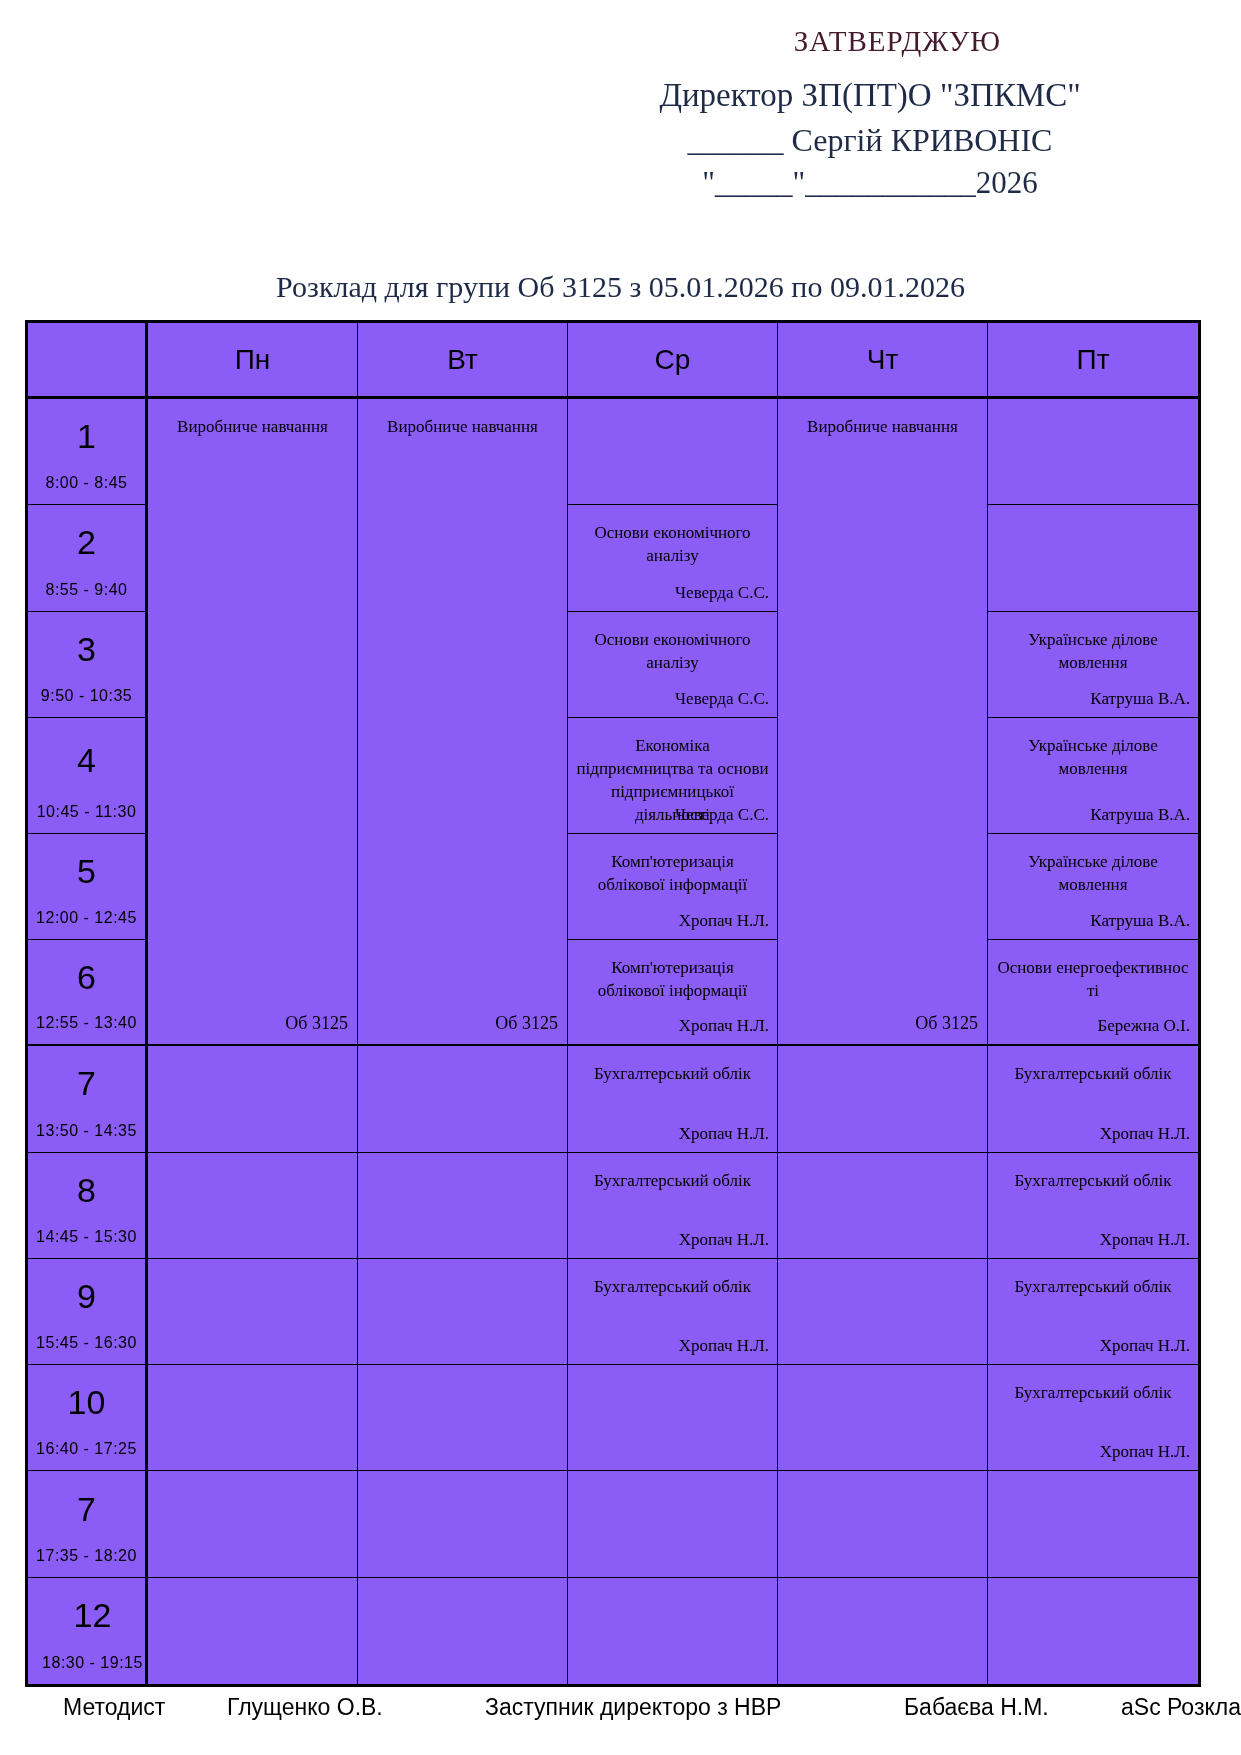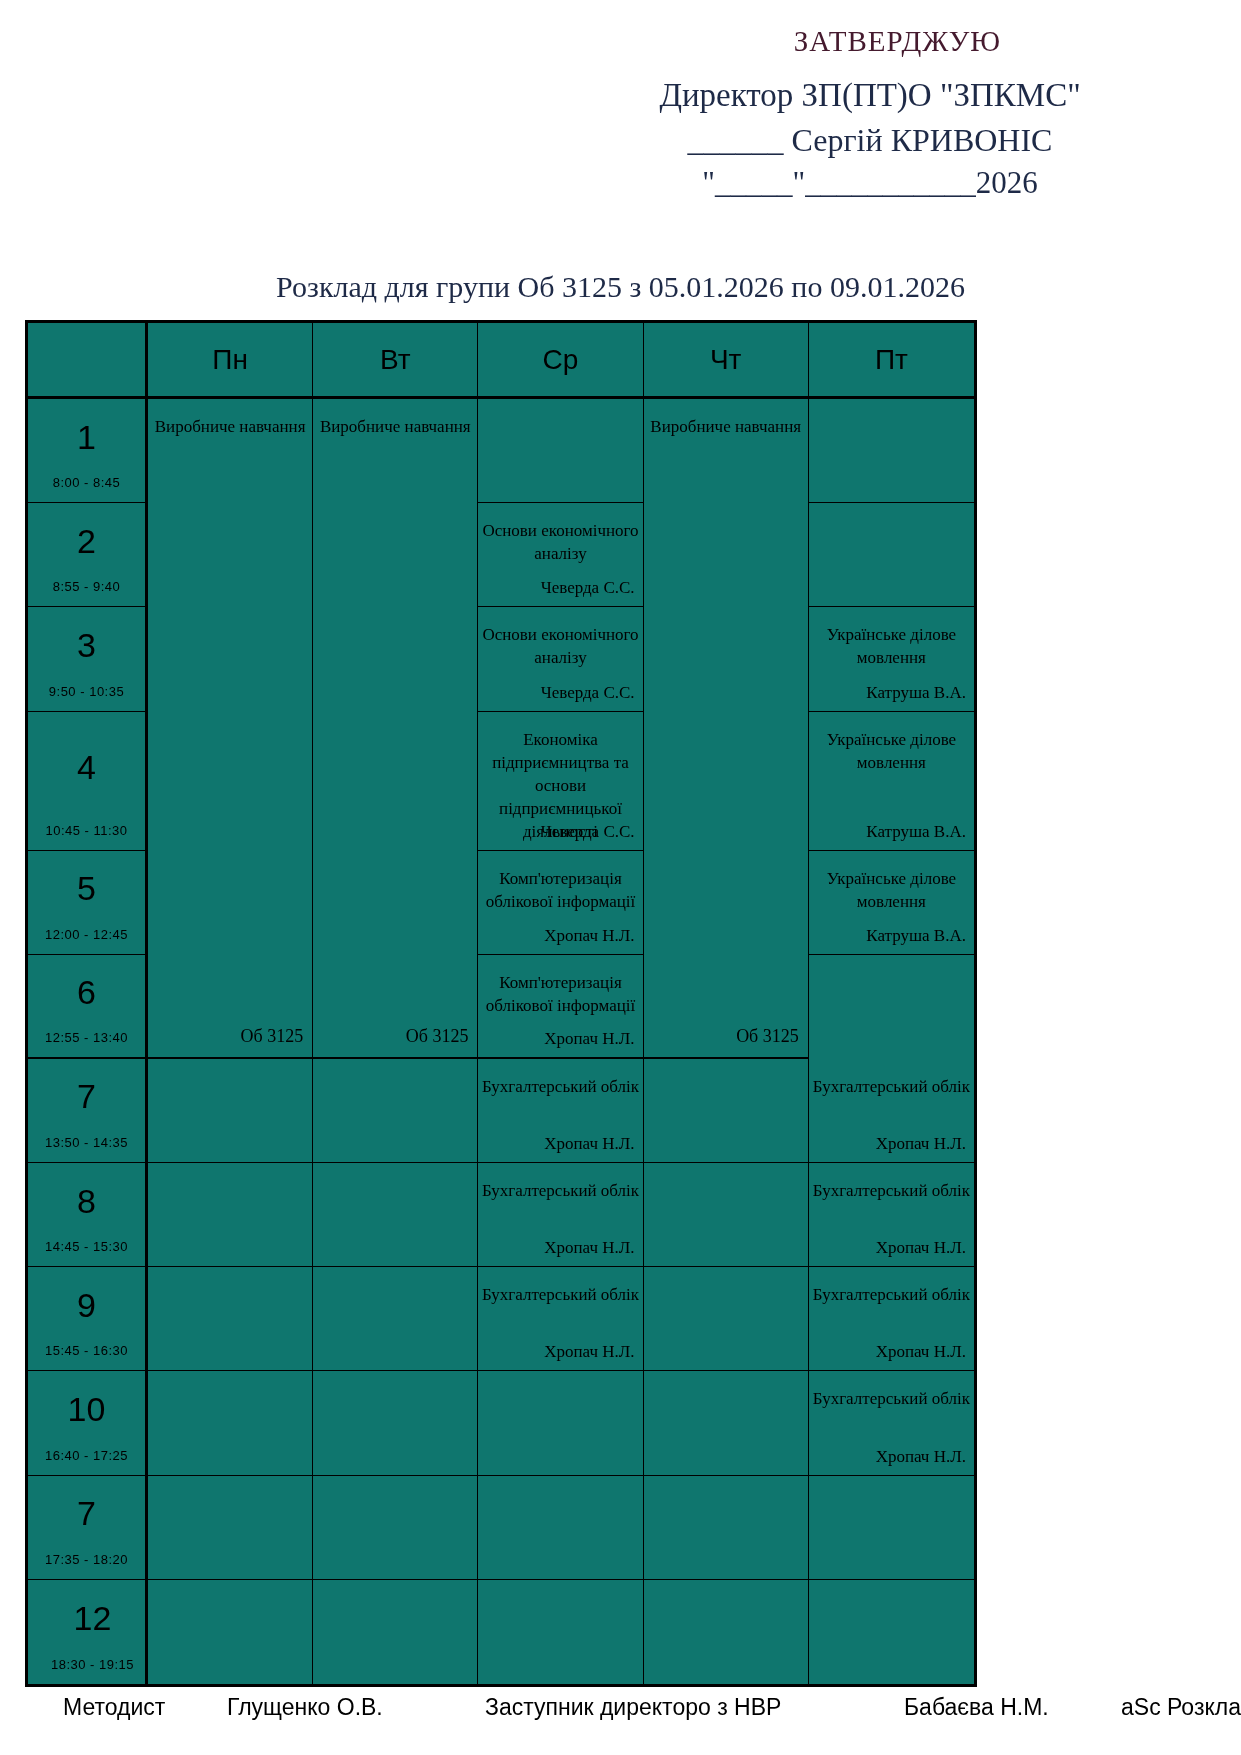--- a/index.html
+++ b/index.html
@@ -14,37 +14,37 @@
                 letter-spacing:1px;}
   .director-line{font-size:33px;line-height:46px;margin-top:12px;}
   .name-line{font-size:32px;line-height:44px;}
   .date-line{font-size:31px;line-height:42px;}
 
   
   .title{position:absolute;left:0;top:270px;width:1241px;text-align:center;
          color:#1e2a47;font-size:30px;}
 
   
-  .table{position:absolute;left:25px;top:320px;width:952px;height:1367px;
+  .table{position:absolute;left:25px;top:320px;width:1176px;height:1367px;
          border:3px solid #000;box-sizing:border-box;display:grid;
          grid-template-columns:120px repeat(5,1fr);
-         grid-template-rows:76px repeat(12,1fr);background:#0f766e;}
+         grid-template-rows:76px repeat(12,1fr);background:#8b5cf6;}
   .cell{border-right:1px solid #000;border-bottom:1px solid #000;
         box-sizing:border-box;position:relative;display:flex;flex-direction:column;
         overflow:visible;}
   .cell.col0{border-right:3px solid #000;}
   .cell.hdr{border-bottom:3px solid #000;align-items:center;justify-content:center;}
   .cell.r6{border-bottom:2px solid #000;}
   .cell.lastrow{border-bottom:none;}
   .cell.lastcol{border-right:none;}
 
   .day-label{font-family:"Liberation Sans",sans-serif;font-size:28px;}
   .pnum-wrap{flex:1;display:flex;align-items:center;justify-content:center;}
   .pnum{font-family:"Liberation Sans",sans-serif;font-size:34px;}
-  .ptime{font-family:"Liberation Sans",sans-serif;font-size:13px;
+  .ptime{font-family:"Liberation Sans",sans-serif;font-size:16px;
          text-align:center;padding-bottom:12px;letter-spacing:.5px;}
 
   .subject{text-align:center;padding:16px 2px 0;font-size:17px;line-height:23px;
            white-space:pre-line;}
   .teacher{margin-top:auto;text-align:right;padding:0 8px 8px 0;font-size:17px;}
   .teacher.overlap{margin-top:-21px;position:relative;z-index:2;background:transparent;}
   .group-label{margin-top:auto;text-align:right;padding:0 9px 10px 0;font-size:18px;}
 
   
   .footer-item{position:absolute;top:1694px;font-family:"Liberation Sans",sans-serif;
@@ -168,20 +168,25 @@
         <div class="pnum-wrap">
           <div class="pnum">6</div>
         </div>
         <div class="ptime">12:55 - 13:40</div>
       </div>
       <div class="cell  r6" style="grid-area: 7 / 4;">
         <div class="subject">Комп'ютеризація
 облікової інформації</div>
         <div class="teacher">Хропач Н.Л.</div>
       </div>
+      <div class="cell  r6 lastcol" style="grid-area: 7 / 6;">
+        <div class="subject">Основи енергоефективнос
+ті</div>
+        <div class="teacher">Бережна О.І.</div>
+      </div>
       <div class="cell col0" style="grid-area: 8 / 1;">
         <div class="pnum-wrap">
           <div class="pnum">7</div>
         </div>
         <div class="ptime">13:50 - 14:35</div>
       </div>
       <div class="cell " style="grid-area: 8 / 2;"></div>
       <div class="cell " style="grid-area: 8 / 3;"></div>
       <div class="cell " style="grid-area: 8 / 4;">
         <div class="subject">Бухгалтерський облік</div>

